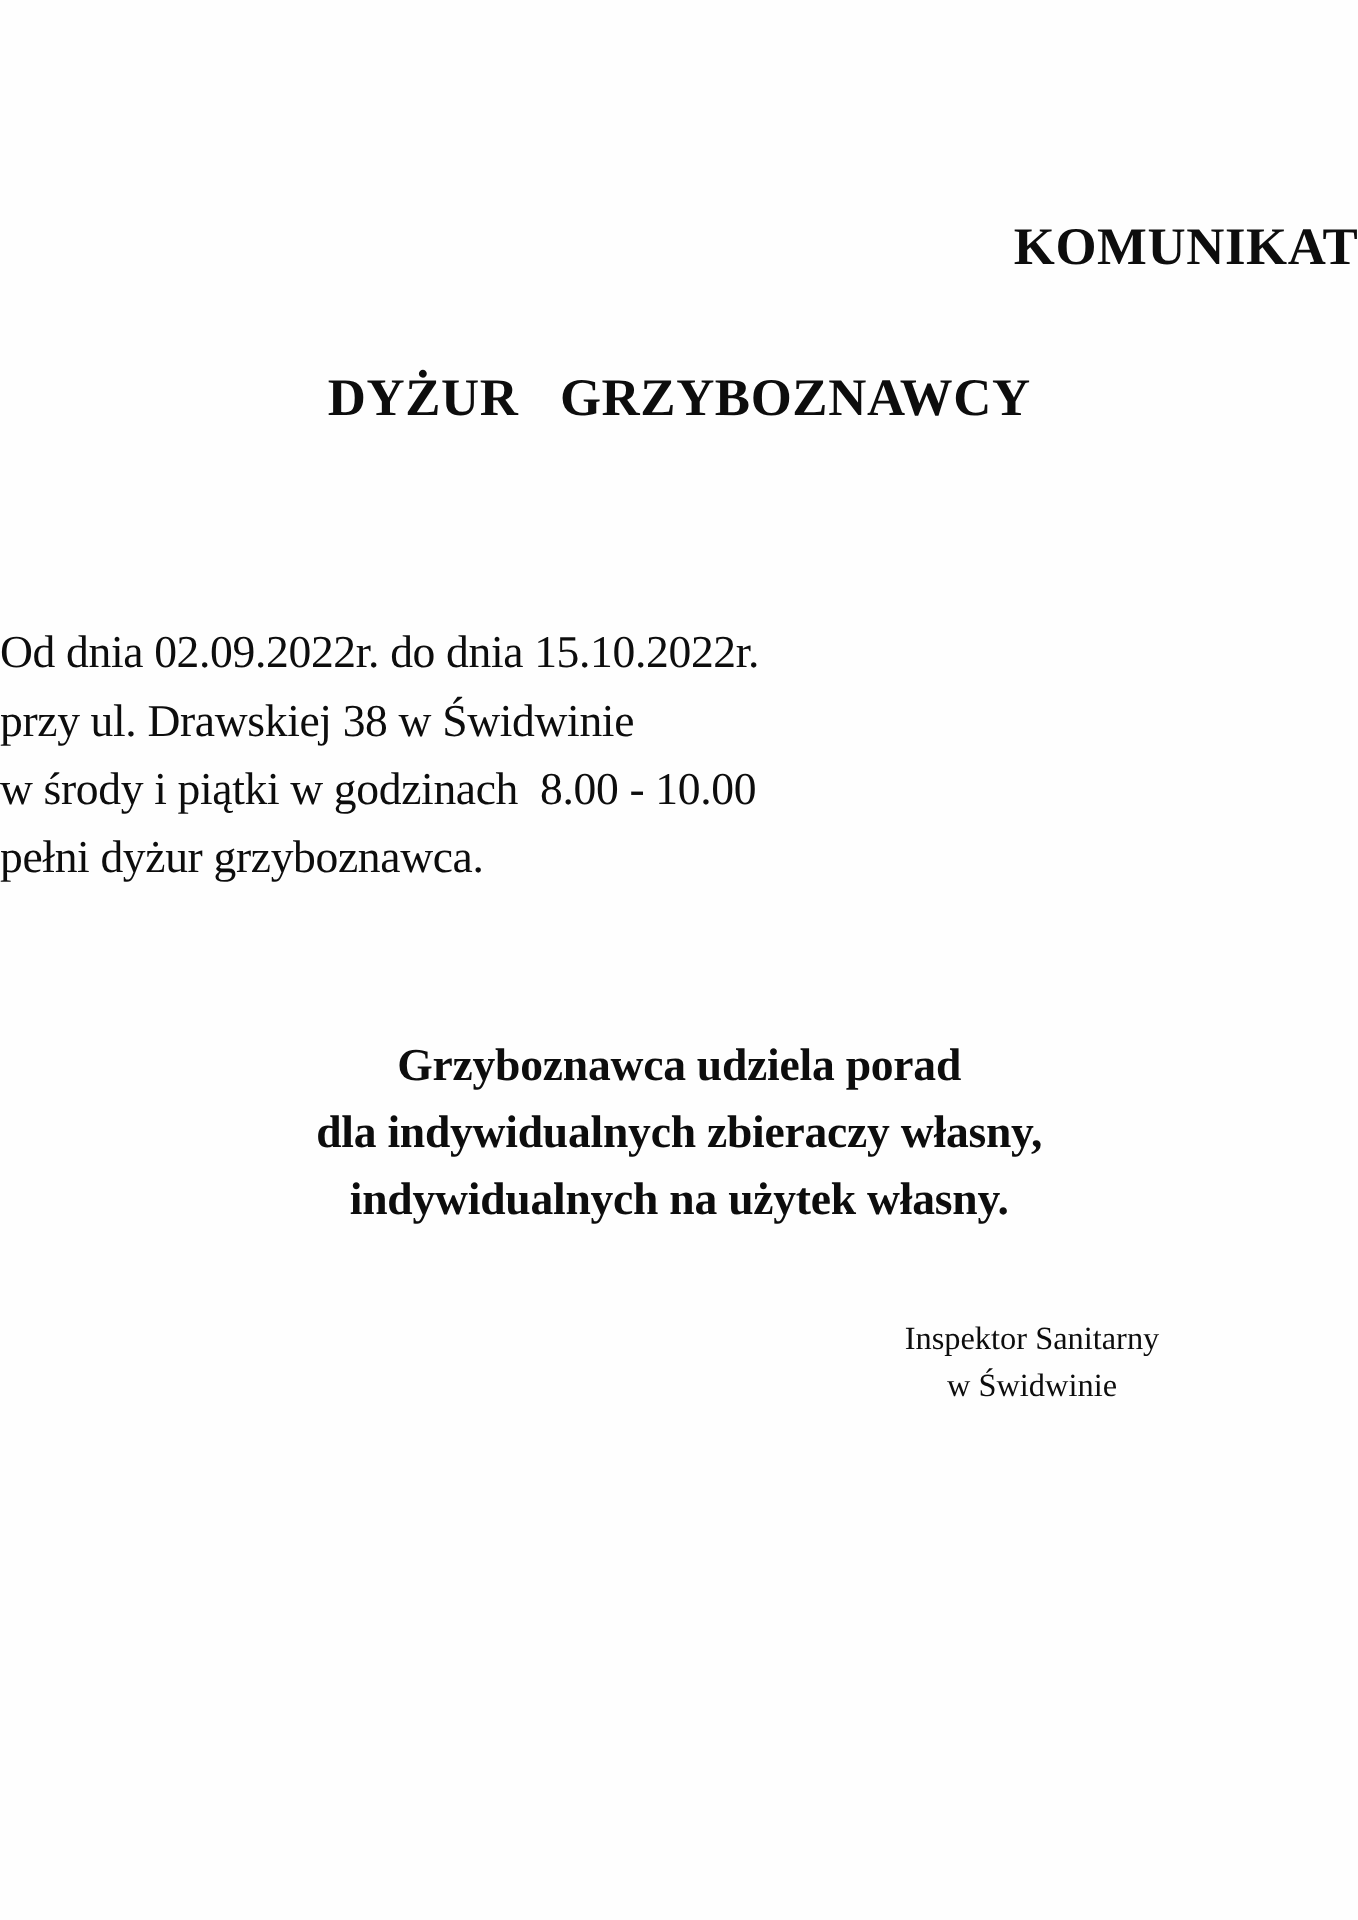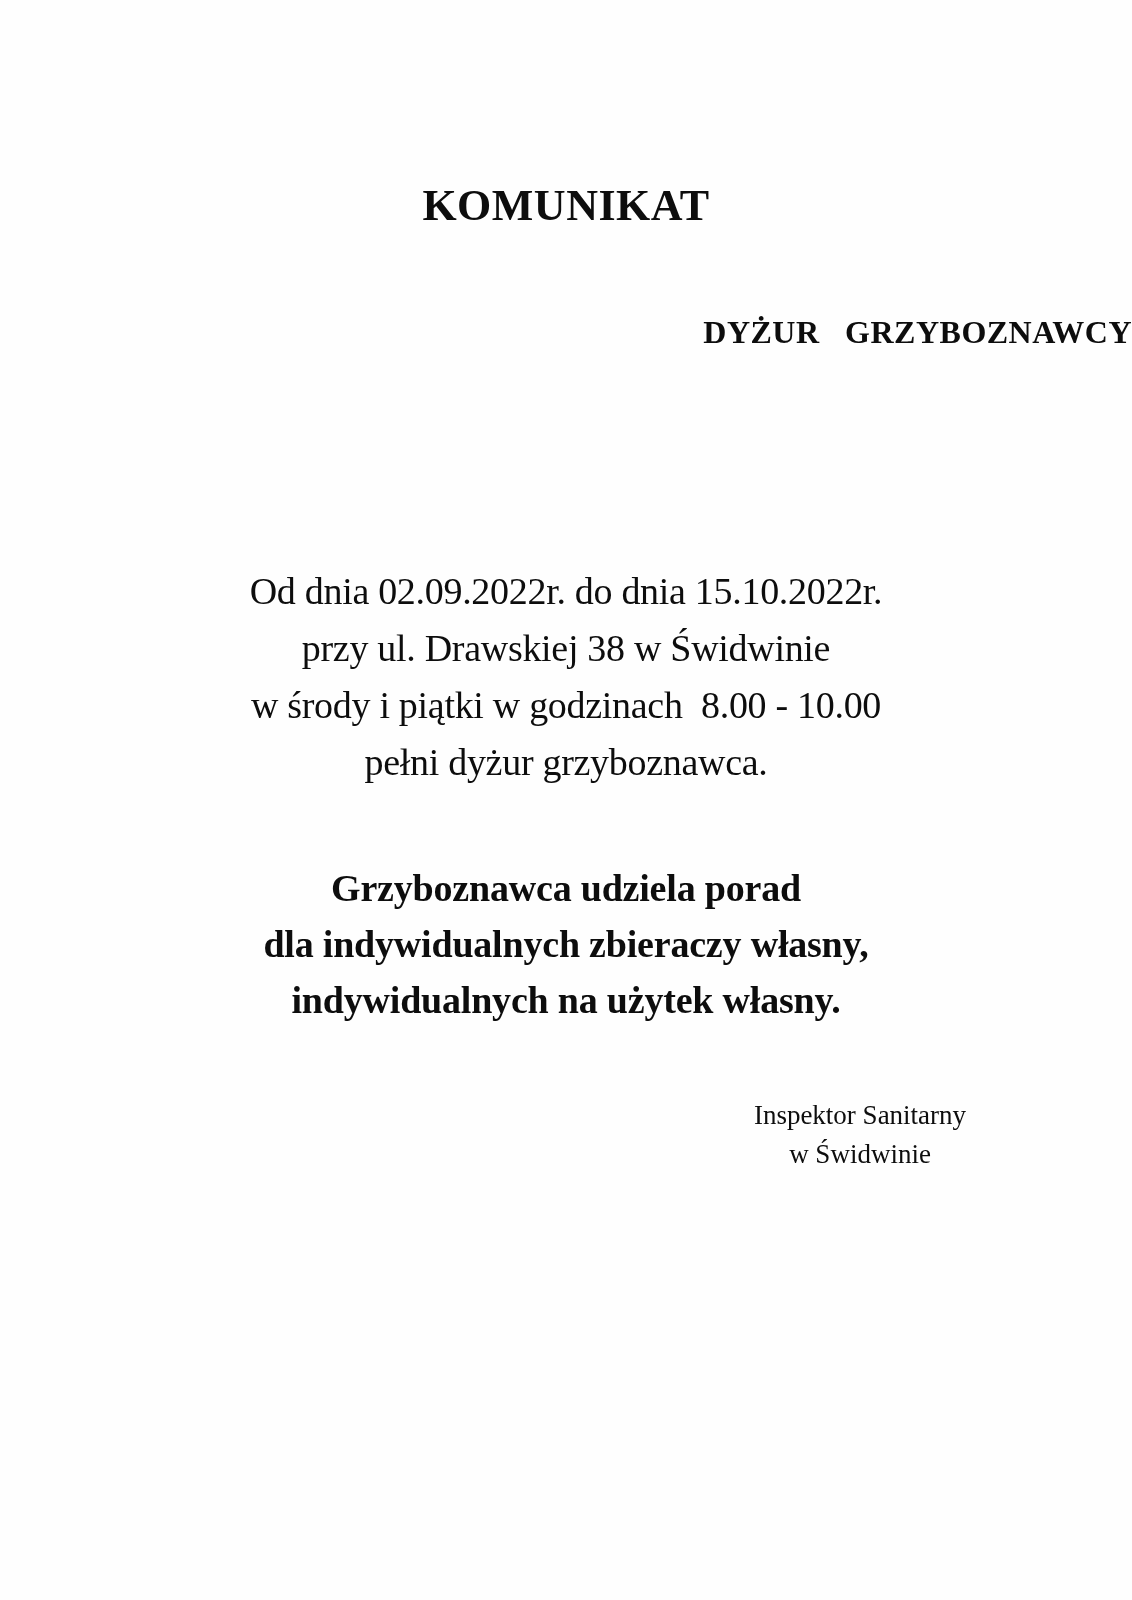--- a/index.html
+++ b/index.html
@@ -14,48 +14,47 @@
     background: #fefefe;
     font-family: "Liberation Serif", "DejaVu Serif", serif;
     color: #0d0d0d;
     overflow: hidden;
   }
   .doc-title {
     position: absolute;
     top: 180px;
     left: 0;
     width: 100%;
-    text-align: center;
+    text-align: right;
     font-size: 44px;
     font-weight: bold;
     line-height: 52px;
     letter-spacing: 0.5px;
     white-space: pre-wrap;
     margin: 0;
   }
   .doc-subtitle {
     position: absolute;
     top: 306px;
     left: 0;
     width: 100%;
-    text-align: right;
-    font-size: 32px;
+    text-align: center;
+    font-size: 44px;
     font-weight: bold;
     line-height: 52px;
     letter-spacing: 0.5px;
     white-space: pre-wrap;
     margin: 0;
   }
   .body-block {
     position: absolute;
     top: 516px;
     left: 0;
     width: 100%;
-    text-align: center;
-    margin-top: 47px;
+    text-align: left;
   }
   .body-line {
     font-size: 38px;
     font-weight: normal;
     line-height: 57px;
     letter-spacing: -0.3px;
     white-space: pre-wrap;
   }
   .emphasis-block {
     position: absolute;

